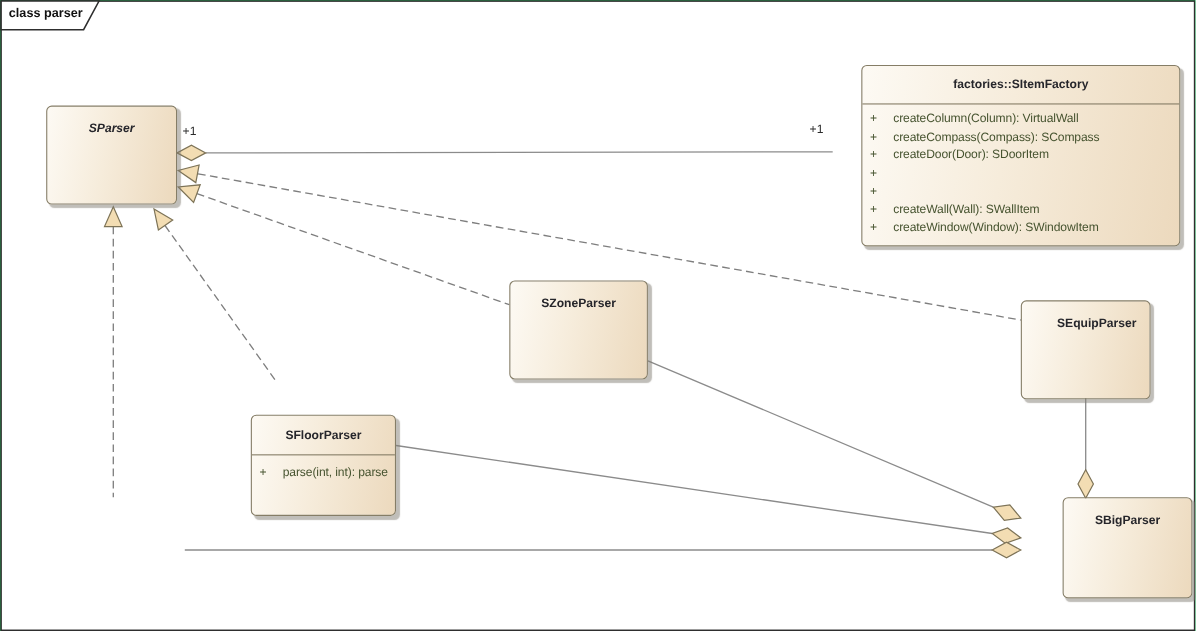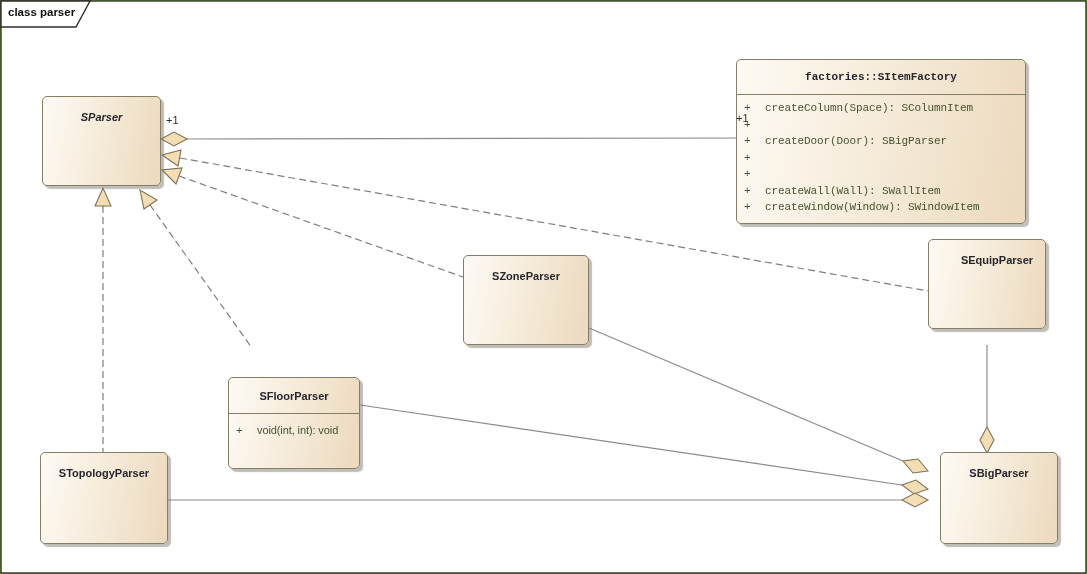--- a/index.html
+++ b/index.html
@@ -1,16 +1,16 @@
 <!DOCTYPE html>
 <html><head>
 <meta charset="utf-8">
 <style>
   html,body{margin:0;padding:0;background:#ffffff;font-family:"Liberation Sans",sans-serif;}
-  .canvas{position:relative;width:1087px;height:574px;background:#84cc16;overflow:hidden;}
+  .canvas{position:relative;width:1087px;height:574px;background:#22c55e;overflow:hidden;}
   .layer{position:absolute;left:0;top:0;}
   .frame-label{
     position:absolute;left:8px;top:6px;width:74px;
     font-size:11.5px;font-weight:bold;color:#111;white-space:nowrap;
   }
   .uml-class{
     position:absolute;
     border:1px solid #857d66;border-radius:5px;
     background:linear-gradient(100deg,#fdfaf4 0%,#f6ecdb 45%,#ecd9bd 100%);
     box-shadow:3px 3px 1px rgba(130,125,115,0.5);
@@ -92,33 +92,34 @@
       <polygon class="head" points="987,427 994,440 987,453 980,440"></polygon>
     </g>
   </svg>
 
   <div class="frame-label">class parser</div>
 
   <div class="uml-class" style="left:42px;top:96px;width:119px;height:90px;font-style:italic;">
     <div class="uml-name">SParser</div>
   </div>
 
-  <div class="uml-class" style="left:736px;top:59px;width:290px;height:165px;font-family:Liberation Mono, monospace;">
+  <div class="uml-class" style="left:783px;top:59px;width:290px;height:165px;">
     <div class="uml-name hdr">factories::SItemFactory</div>
     <div class="compartment">
       <div class="op">
           <span class="vis">+</span>
-          <span class="sig">createColumn(Space): SColumnItem</span>
+          <span class="sig">createColumn(Column): VirtualWall</span>
         </div>
       <div class="op">
           <span class="vis">+</span>
+          <span class="sig">createCompass(Compass): SCompass</span>
         </div>
       <div class="op">
           <span class="vis">+</span>
-          <span class="sig">createDoor(Door): SBigParser</span>
+          <span class="sig">createDoor(Door): SDoorItem</span>
         </div>
       <div class="op">
           <span class="vis">+</span>
         </div>
       <div class="op">
           <span class="vis">+</span>
         </div>
       <div class="op">
           <span class="vis">+</span>
           <span class="sig">createWall(Wall): SWallItem</span>
@@ -127,38 +128,35 @@
           <span class="vis">+</span>
           <span class="sig">createWindow(Window): SWindowItem</span>
         </div>
     </div>
   </div>
 
   <div class="uml-class" style="left:463px;top:255px;width:126px;height:90px;">
     <div class="uml-name">SZoneParser</div>
   </div>
 
-  <div class="uml-class" style="left:928px;top:239px;width:118px;height:90px;padding-left:20px;">
+  <div class="uml-class" style="left:928px;top:273px;width:118px;height:90px;padding-left:20px;">
     <div class="uml-name">SEquipParser</div>
   </div>
 
   <div class="uml-class" style="left:228px;top:348px;width:132px;height:92px;margin-top:29px;">
     <div class="uml-name hdr" style="height:35px;">SFloorParser</div>
     <div class="compartment" style="padding-top:8px;">
       <div class="op">
           <span class="vis">+</span>
-          <span class="sig">void(int, int): void</span>
+          <span class="sig">parse(int, int): parse</span>
         </div>
     </div>
   </div>
 
-  <div class="uml-class" style="left:40px;top:452px;width:128px;height:92px;">
-    <div class="uml-name">STopologyParser</div>
-  </div>
 
-  <div class="uml-class" style="left:940px;top:452px;width:118px;height:92px;">
+  <div class="uml-class" style="left:966px;top:452px;width:118px;height:92px;">
     <div class="uml-name">SBigParser</div>
   </div>
 
   <div class="mult-label" style="left:166px;top:114px;">+1</div>
   <div class="mult-label" style="left:736px;top:112px;">+1</div>
 
 </div>
 
 </body></html>

